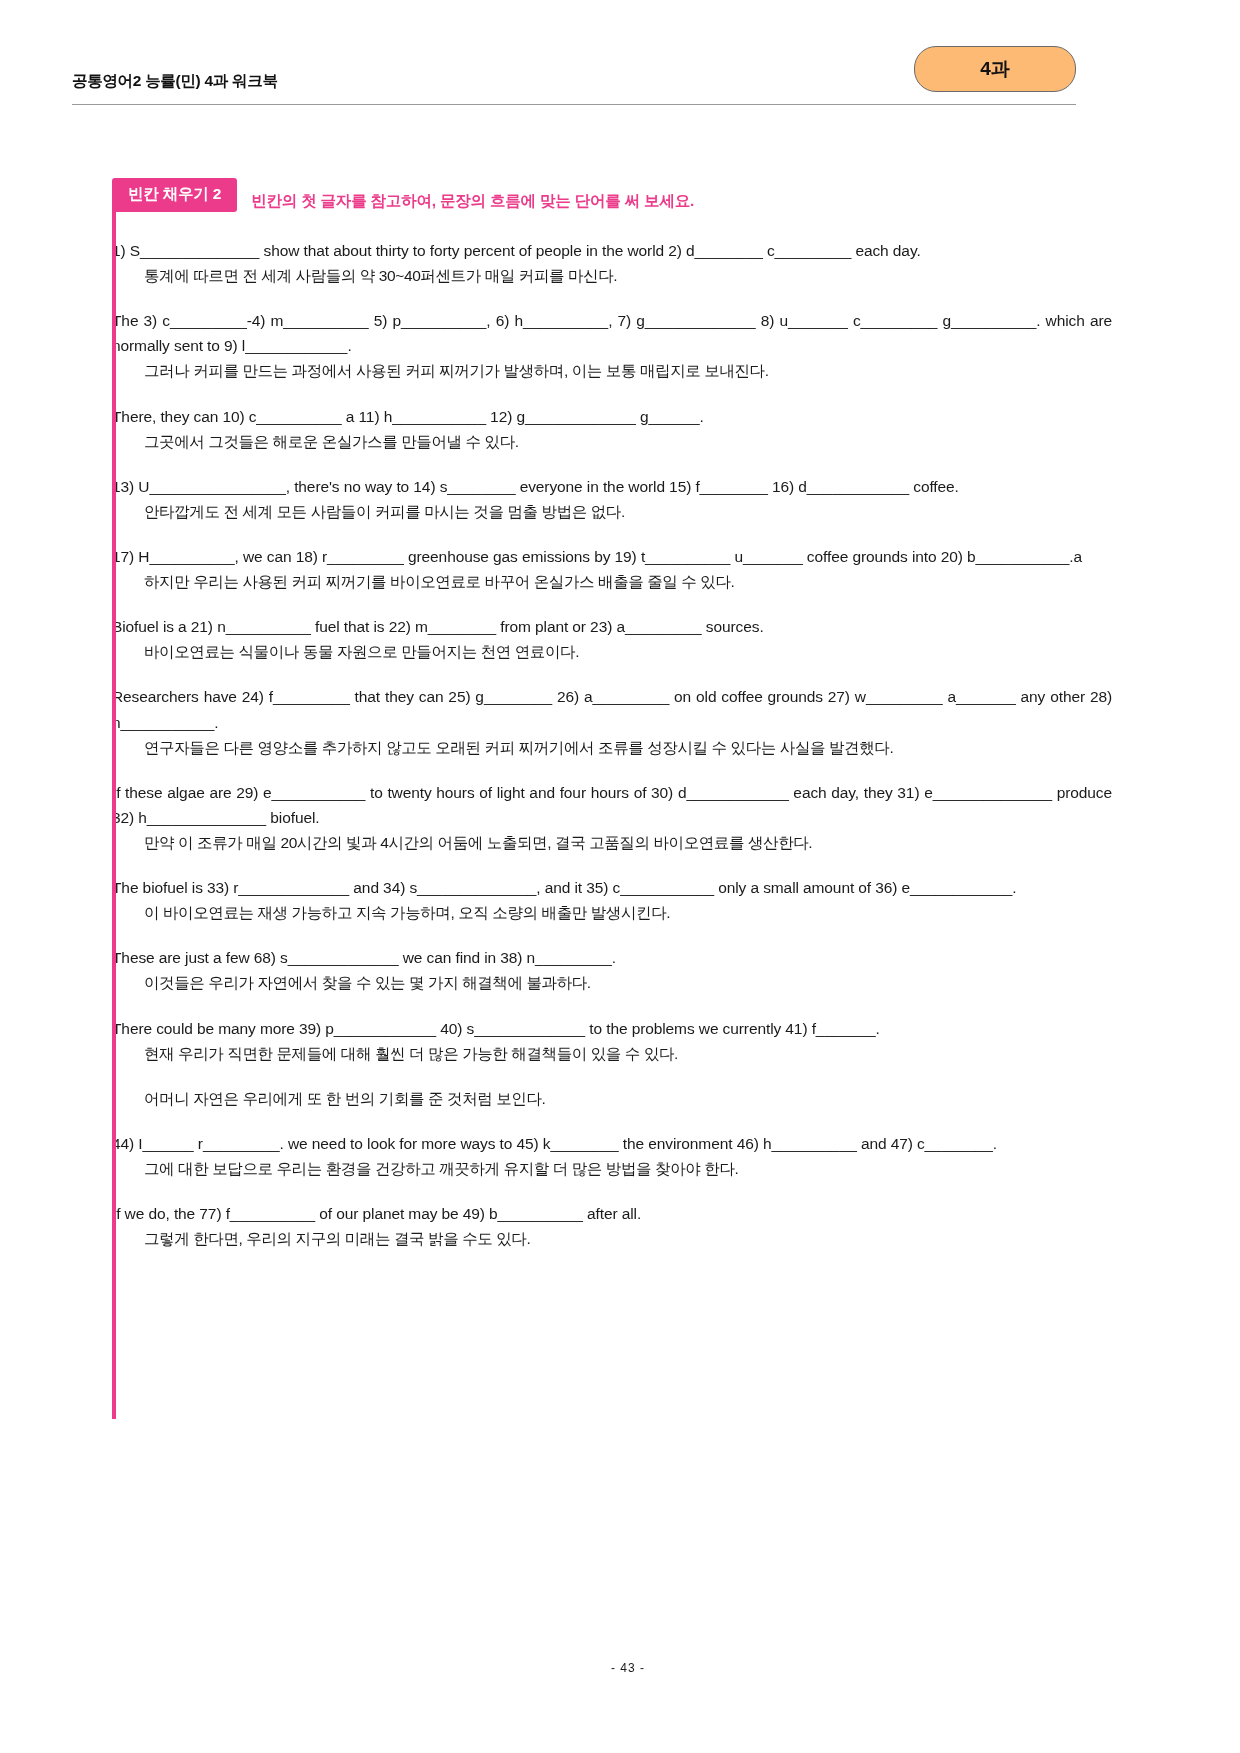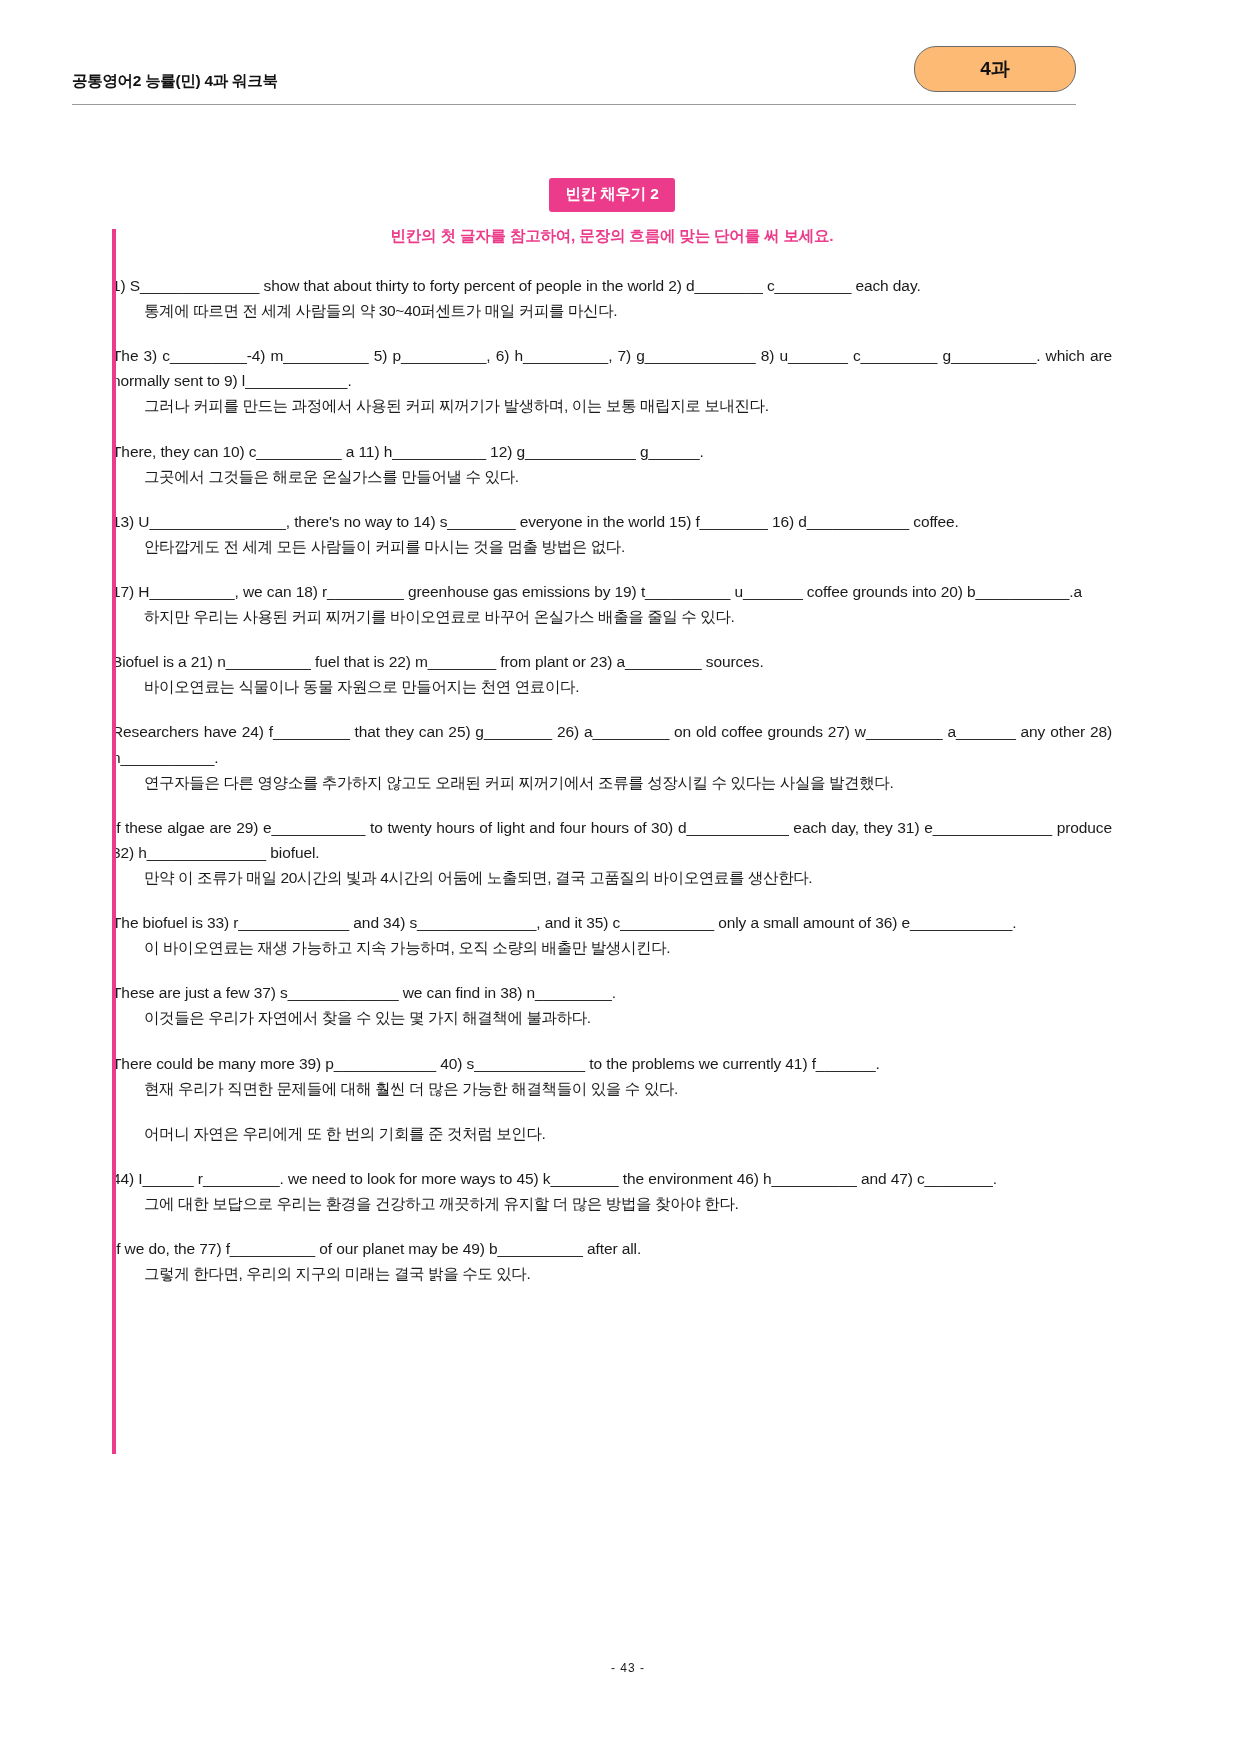--- a/index.html
+++ b/index.html
@@ -65,24 +65,23 @@
 
   
   .content {
     position: absolute;
     top: 178px;
     left: 112px;
     width: 1000px;
   }
   .section-head {
     display: flex;
-    align-items: center;
+    align-items: flex-end;
     gap: 14px;
     margin-bottom: 26px;
-    flex-direction: column;
   }
   .section-tag {
     background: #ec3b8b;
     color: #ffffff;
     font-size: 15.5px;
     font-weight: bold;
     letter-spacing: -0.2px;
     padding: 6px 16px 7px 16px;
     border-radius: 3px;
     white-space: nowrap;
@@ -196,21 +195,21 @@
         <div class="qline">If these algae are 29) e___________ to twenty hours of light and four hours of 30) d____________ each day, they 31) e______________ produce 32) h______________ biofuel.</div>
         <div class="qline ko">만약 이 조류가 매일 20시간의 빛과 4시간의 어둠에 노출되면, 결국 고품질의 바이오연료를 생산한다.</div>
       </div>
 
       <div class="qblock">
         <div class="qline">The biofuel is 33) r_____________ and 34) s______________, and it 35) c___________ only a small amount of 36) e____________.</div>
         <div class="qline ko">이 바이오연료는 재생 가능하고 지속 가능하며, 오직 소량의 배출만 발생시킨다.</div>
       </div>
 
       <div class="qblock">
-        <div class="qline">These are just a few 37) s_____________ we can find in 38) n_________.</div>
+        <div class="qline">These are just a few 68) s_____________ we can find in 38) n_________.</div>
         <div class="qline ko">이것들은 우리가 자연에서 찾을 수 있는 몇 가지 해결책에 불과하다.</div>
       </div>
 
       <div class="qblock">
         <div class="qline">There could be many more 39) p____________  40) s_____________ to the problems we currently 41) f_______.</div>
         <div class="qline ko">현재 우리가 직면한 문제들에 대해 훨씬 더 많은 가능한 해결책들이 있을 수 있다.</div>
       </div>
 
       <div class="qblock">
         <div class="qline ko">어머니 자연은 우리에게 또 한 번의 기회를 준 것처럼 보인다.</div>

